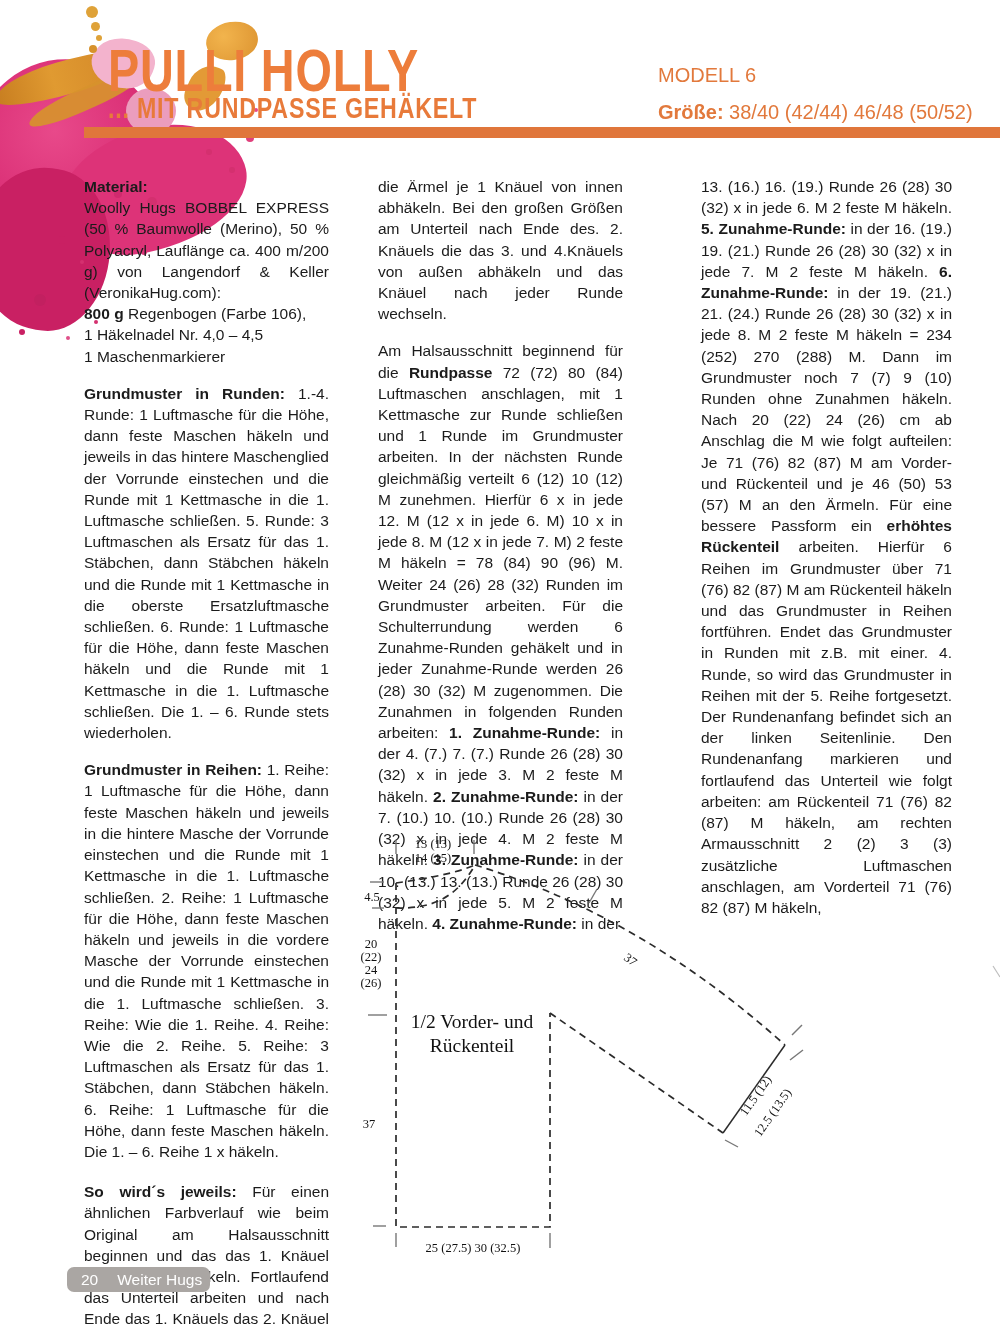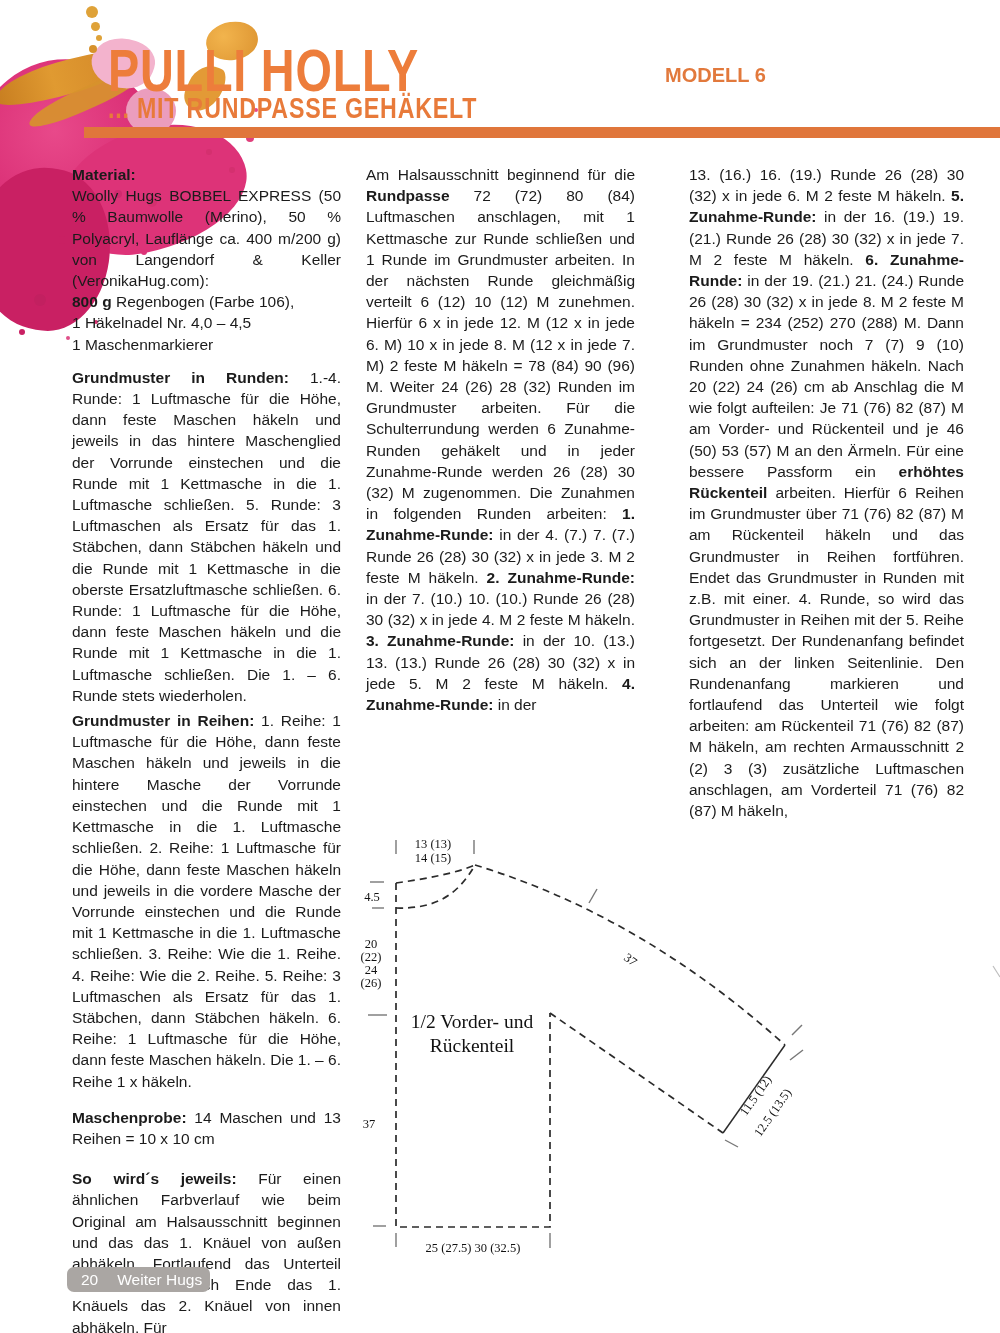--- a/index.html
+++ b/index.html
@@ -25,27 +25,27 @@
     box-shadow:148px 198px 0 1px #d4306f,170px 212px 0 -1px #dd3378,114px 190px 0 0 #d02a6e,
                246px 134px 0 0 #e0407c,228px 166px 0 -1px #d4306f,58px 236px 0 0 #c92063,
                78px 258px 0 -2px #d4306f,36px 296px 0 2px #c22060,18px 328px 0 -1px #c92063,
                92px 318px 0 -2px #d4306f,140px 248px 0 -1px #dd3378,64px 334px 0 -2px #e0508a,
                252px 106px 0 -2px #e8498a,205px 148px 0 -1px #d4306f;}
   .title{position:absolute;left:108px;top:36px;font-size:60px;font-weight:700;color:#ed7d3b;
          letter-spacing:1px;transform:scale(.78,1);transform-origin:left top;white-space:nowrap;}
   .subtitle{position:absolute;left:108px;top:92px;font-size:29px;font-weight:700;color:#e87a3a;
          letter-spacing:1px;transform:scale(.80,1);transform-origin:left top;white-space:nowrap;}
   .accent-bar{position:absolute;left:84px;top:127px;width:916px;height:11px;background:#e0763b;}
-  .model{position:absolute;left:658px;top:64px;font-size:20px;font-weight:700;color:#e2793c;margin-left:7px;}
+  .model{position:absolute;left:658px;top:64px;font-size:20px;font-weight:400;color:#e2793c;}
   .size-line{position:absolute;left:658px;top:101px;font-size:20px;color:#e2793c;}
   .size-line .b{font-weight:700;}
   
   .col{position:absolute;top:160px;font-size:15.5px;line-height:21.2px;text-align:justify;
        hyphens:auto;-webkit-hyphens:auto;}
-  .col p{margin:4px;}
+  .col p{margin:16px;}
   .col1{left:68px;width:277px;}
   .col2{left:362px;width:277px;}
   .col3{left:685px;width:283px;}
   p.gap-s{margin-top:12px;}
   p.gap-m{margin-top:15px;}
   p.gap-l{margin-top:19px;}
   
   .schematic{position:absolute;left:355px;top:825px;}
   .schematic text{font-family:"Liberation Serif",serif;fill:#111;font-size:12.5px;}
   .schematic .big{font-size:19.5px;}
@@ -78,29 +78,30 @@
     <div class="trail-2"></div>
     <div class="trail-3"></div>
     <div class="trail-4"></div>
     <div class="spatter"></div>
   </div>
 
   <div class="title">PULLI HOLLY</div>
   <div class="subtitle">... MIT RUNDPASSE GEHÄKELT</div>
   <div class="accent-bar"></div>
   <div class="model">MODELL 6</div>
+  <div class="size-line"><span class="b">Größe:</span><span> 38/40 (42/44) 46/48 (50/52)</span></div>
 
   <div class="col col1">
     <p><span style="font-weight: 700;">Material:</span><span></span><br><span>Woolly Hugs BOBBEL EXPRESS (50 % Baumwolle (Merino), 50 % Polyacryl, Lauflänge ca. 400 m/200 g) von Langendorf &amp; Keller (VeronikaHug.com):</span><br><span></span><span style="font-weight: 700;">800 g</span><span> Regenbogen (Farbe 106),</span><br><span>1 Häkelnadel Nr. 4,0 – 4,5</span><br><span>1 Maschenmarkierer</span></p>
     <p class="gap-s"><span style="font-weight: 700;">Grundmuster in Runden:</span><span> 1.-4. Runde: 1 Luftmasche für die Höhe, dann feste Maschen häkeln und jeweils in das hintere Maschenglied der Vorrunde einstechen und die Runde mit 1 Kettmasche in die 1. Luftmasche schließen. 5. Runde: 3 Luftmaschen als Ersatz für das 1. Stäbchen, dann Stäbchen häkeln und die Runde mit 1 Kettmasche in die oberste Ersatzluftmasche schließen. 6. Runde: 1 Luftmasche für die Höhe, dann feste Maschen häkeln und die Runde mit 1 Kettmasche in die 1. Luftmasche schließen. Die 1. – 6. Runde stets wiederholen.</span></p>
     <p><span style="font-weight: 700;">Grundmuster in Reihen:</span><span> 1. Reihe: 1 Luftmasche für die Höhe, dann feste Maschen häkeln und jeweils in die hintere Masche der Vorrunde einstechen und die Runde mit 1 Kettmasche in die 1. Luftmasche schließen. 2. Reihe: 1 Luftmasche für die Höhe, dann feste Maschen häkeln und jeweils in die vordere Masche der Vorrunde einstechen und die Runde mit 1 Kettmasche in die 1. Luftmasche schließen. 3. Reihe: Wie die 1. Reihe. 4. Reihe: Wie die 2. Reihe. 5. Reihe: 3 Luftmaschen als Ersatz für das 1. Stäbchen, dann Stäbchen häkeln. 6. Reihe: 1 Luftmasche für die Höhe, dann feste Maschen häkeln. Die 1. – 6. Reihe 1 x häkeln.</span></p>
-    <p class="gap-m"><span style="font-weight: 700;">Maschenprobe:</span><span> 14 Maschen und 13 Reihen = 10 x 10 cm</span></p>
     <p class="gap-l"><span style="font-weight: 700;">So wird´s jeweils:</span><span> Für einen ähnlichen Farbverlauf wie beim Original am Halsausschnitt beginnen und das das 1. Knäuel von außen abhäkeln. Fortlaufend das Unterteil arbeiten und nach Ende das 1. Knäuels das 2. Knäuel von innen abhäkeln. Für</span></p>
   </div>
   <div class="col col2">
+    <p><span>die Ärmel je 1 Knäuel von innen abhäkeln. Bei den großen Größen am Unterteil nach Ende des. 2. Knäuels die das 3. und 4.Knäuels von außen abhäkeln und das Knäuel nach jeder Runde wechseln.</span></p>
     <p><span>Am Halsausschnitt beginnend für die </span><span style="font-weight: 700;">Rundpasse</span><span> 72 (72) 80 (84) Luftmaschen anschlagen, mit 1 Kettmasche zur Runde schließen und 1 Runde im Grundmuster arbeiten. In der nächsten Runde gleichmäßig verteilt 6 (12) 10 (12) M zunehmen. Hierfür 6 x in jede 12. M (12 x in jede 6. M) 10 x in jede 8. M (12 x in jede 7. M) 2 feste M häkeln = 78 (84) 90 (96) M. Weiter 24 (26) 28 (32) Runden im Grundmuster arbeiten. Für die Schulterrundung werden 6 Zunahme-Runden gehäkelt und in jeder Zunahme-Runde werden 26 (28) 30 (32) M zugenommen. Die Zunahmen in folgenden Runden arbeiten: </span><span style="font-weight: 700;">1. Zunahme-Runde:</span><span> in der 4. (7.) 7. (7.) Runde 26 (28) 30 (32) x in jede 3. M 2 feste M häkeln. </span><span style="font-weight: 700;">2. Zunahme-Runde:</span><span> in der 7. (10.) 10. (10.) Runde 26 (28) 30 (32) x in jede 4. M 2 feste M häkeln. </span><span style="font-weight: 700;">3. Zunahme-Runde:</span><span> in der 10. (13.) 13. (13.) Runde 26 (28) 30 (32) x in jede 5. M 2 feste M häkeln. </span><span style="font-weight: 700;">4. Zunahme-Runde:</span><span> in der</span></p>
   </div>
   <div class="col col3">
     <p><span>13. (16.) 16. (19.) Runde 26 (28) 30 (32) x in jede 6. M 2 feste M häkeln. </span><span style="font-weight: 700;">5. Zunahme-Runde:</span><span> in der 16. (19.) 19. (21.) Runde 26 (28) 30 (32) x in jede 7. M 2 feste M häkeln. </span><span style="font-weight: 700;">6. Zunahme-Runde:</span><span> in der 19. (21.) 21. (24.) Runde 26 (28) 30 (32) x in jede 8. M 2 feste M häkeln = 234 (252) 270 (288) M. Dann im Grundmuster noch 7 (7) 9 (10) Runden ohne Zunahmen häkeln. Nach 20 (22) 24 (26) cm ab Anschlag die M wie folgt aufteilen: Je 71 (76) 82 (87) M am Vorder- und Rückenteil und je 46 (50) 53 (57) M an den Ärmeln. Für eine bessere Passform ein </span><span style="font-weight: 700;">erhöhtes Rückenteil</span><span> arbeiten. Hierfür 6 Reihen im Grundmuster über 71 (76) 82 (87) M am Rückenteil häkeln und das Grundmuster in Reihen fortführen. Endet das Grundmuster in Runden mit z.B. mit einer. 4. Runde, so wird das Grundmuster in Reihen mit der 5. Reihe fortgesetzt. Der Rundenanfang befindet sich an der linken Seitenlinie. Den Rundenanfang markieren und fortlaufend das Unterteil wie folgt arbeiten: am Rückenteil 71 (76) 82 (87) M häkeln, am rechten Armausschnitt 2 (2) 3 (3) zusätzliche Luftmaschen anschlagen, am Vorderteil 71 (76) 82 (87) M häkeln,</span></p>
   </div>
 
   <svg class="schematic" width="645" height="450" viewBox="0 0 645 450" xmlns="http://www.w3.org/2000/svg">
 
     <path class="dash" d="M41,58 L41,402 L195,402 L195,188"></path>
     <path class="dash" d="M41,58 C70,54 102,48 120,40"></path>

